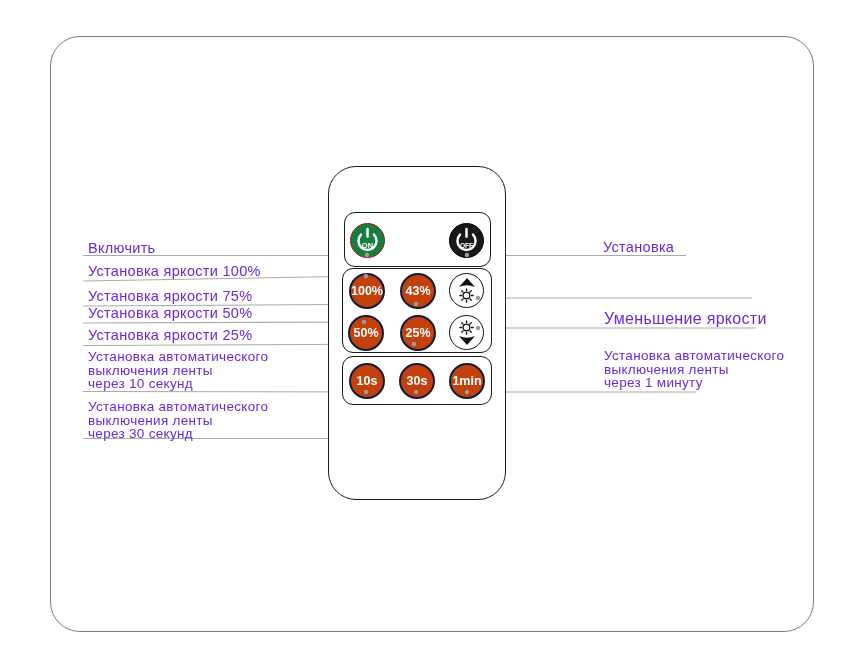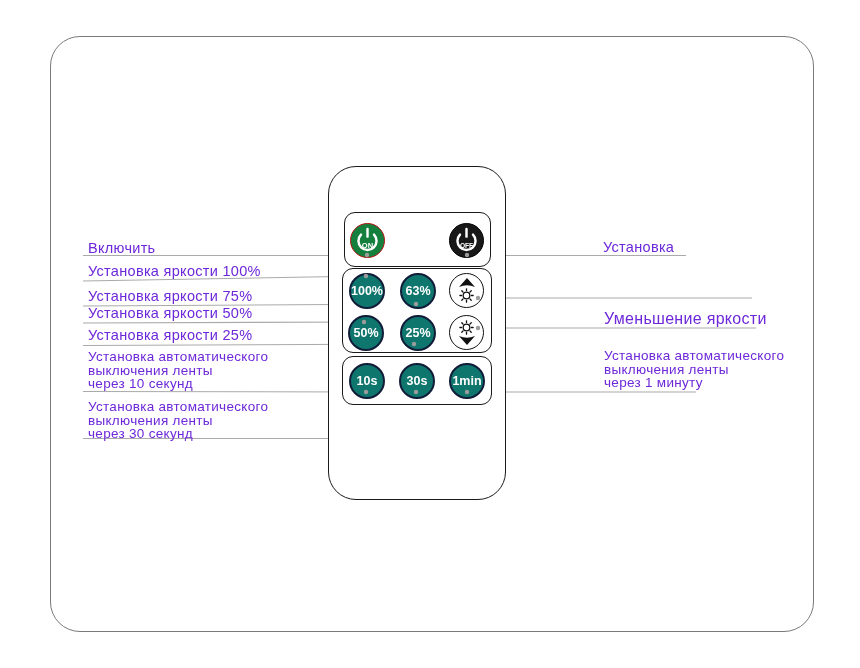--- a/index.html
+++ b/index.html
@@ -40,21 +40,21 @@
   }
   .panel.top{left:15px;top:45px;width:147px;height:55px;}
   .panel.mid{left:13px;top:101px;width:150px;height:85px;}
   .panel.bot{left:13px;top:189px;width:150px;height:49px;}
 
   .btn{
     position:absolute;border-radius:50%;display:flex;align-items:center;
     justify-content:center;box-sizing:border-box;cursor:default;
   }
   .btn.round-blue{
-    width:36px;height:36px;background:#0f766e;border:2px solid #101c38;
+    width:36px;height:36px;background:#c2410c;border:2px solid #101c38;
     color:#ffffff;font-size:12.5px;font-weight:700;letter-spacing:0;
   }
   .btn.power-on{width:35px;height:35px;background:#15803d;border:1px solid #b21512;}
   .btn.power-off{width:35px;height:35px;background:#181818;border:1px solid #000;}
   .btn.arrow{
     width:35px;height:35px;background:#ffffff;border:1.7px solid #111;
     flex-direction:column;gap:1px;
   }
   .btn svg{display:block;}
 
@@ -124,21 +124,21 @@
         <path d="M24.4 11.2 A9.6 9.6 0 1 1 10.6 11.2" stroke="#fff" stroke-width="2.6" fill="none" stroke-linecap="round"></path>
         <line x1="17.5" y1="5.2" x2="17.5" y2="13.4" stroke="#fff" stroke-width="2.6" stroke-linecap="round"></line>
         <text x="17.5" y="25" text-anchor="middle" fill="#fff" font-size="7" font-weight="bold" font-family="Liberation Sans, sans-serif">OFF</text>
       </svg>
     </div>
 
     <div class="btn round-blue pos-100">
         <span>100%</span>
       </div>
     <div class="btn round-blue pos-75">
-        <span>63%</span>
+        <span>43%</span>
       </div>
     <div class="btn round-blue pos-50">
         <span>50%</span>
       </div>
     <div class="btn round-blue pos-25">
         <span>25%</span>
       </div>
 
     <div class="btn arrow pos-up">
       <svg width="16" height="9" viewBox="0 0 16 9">

